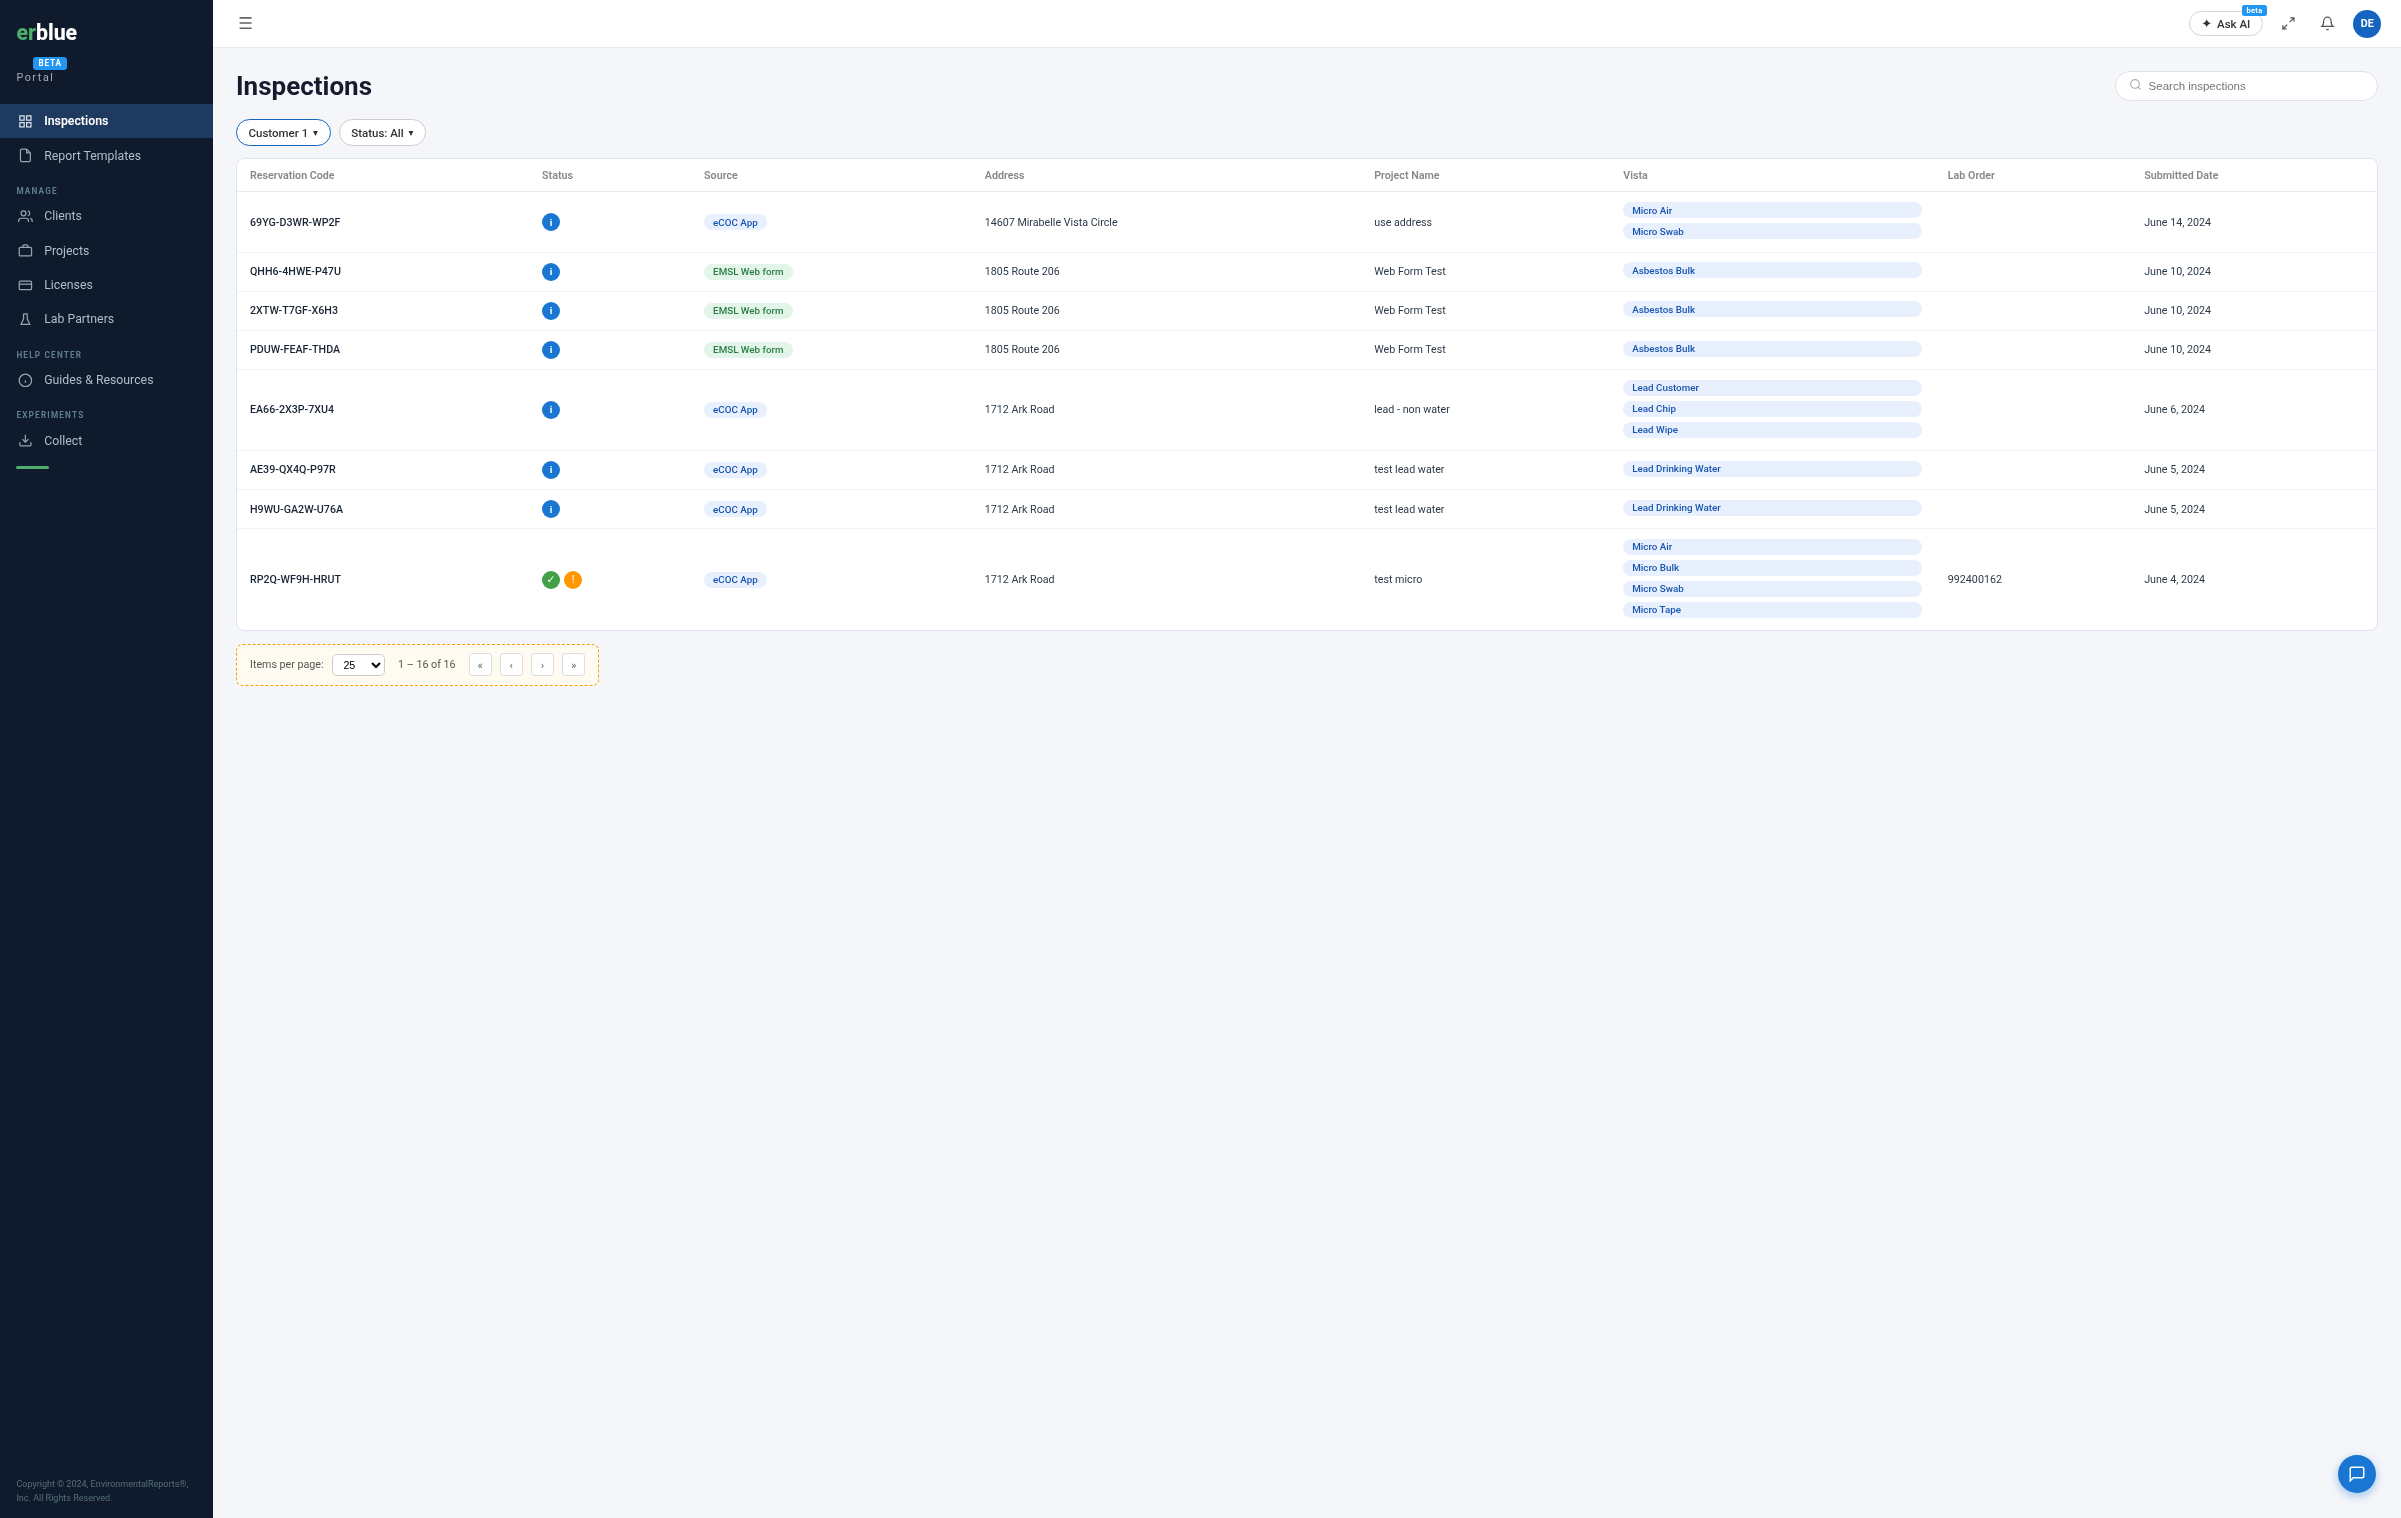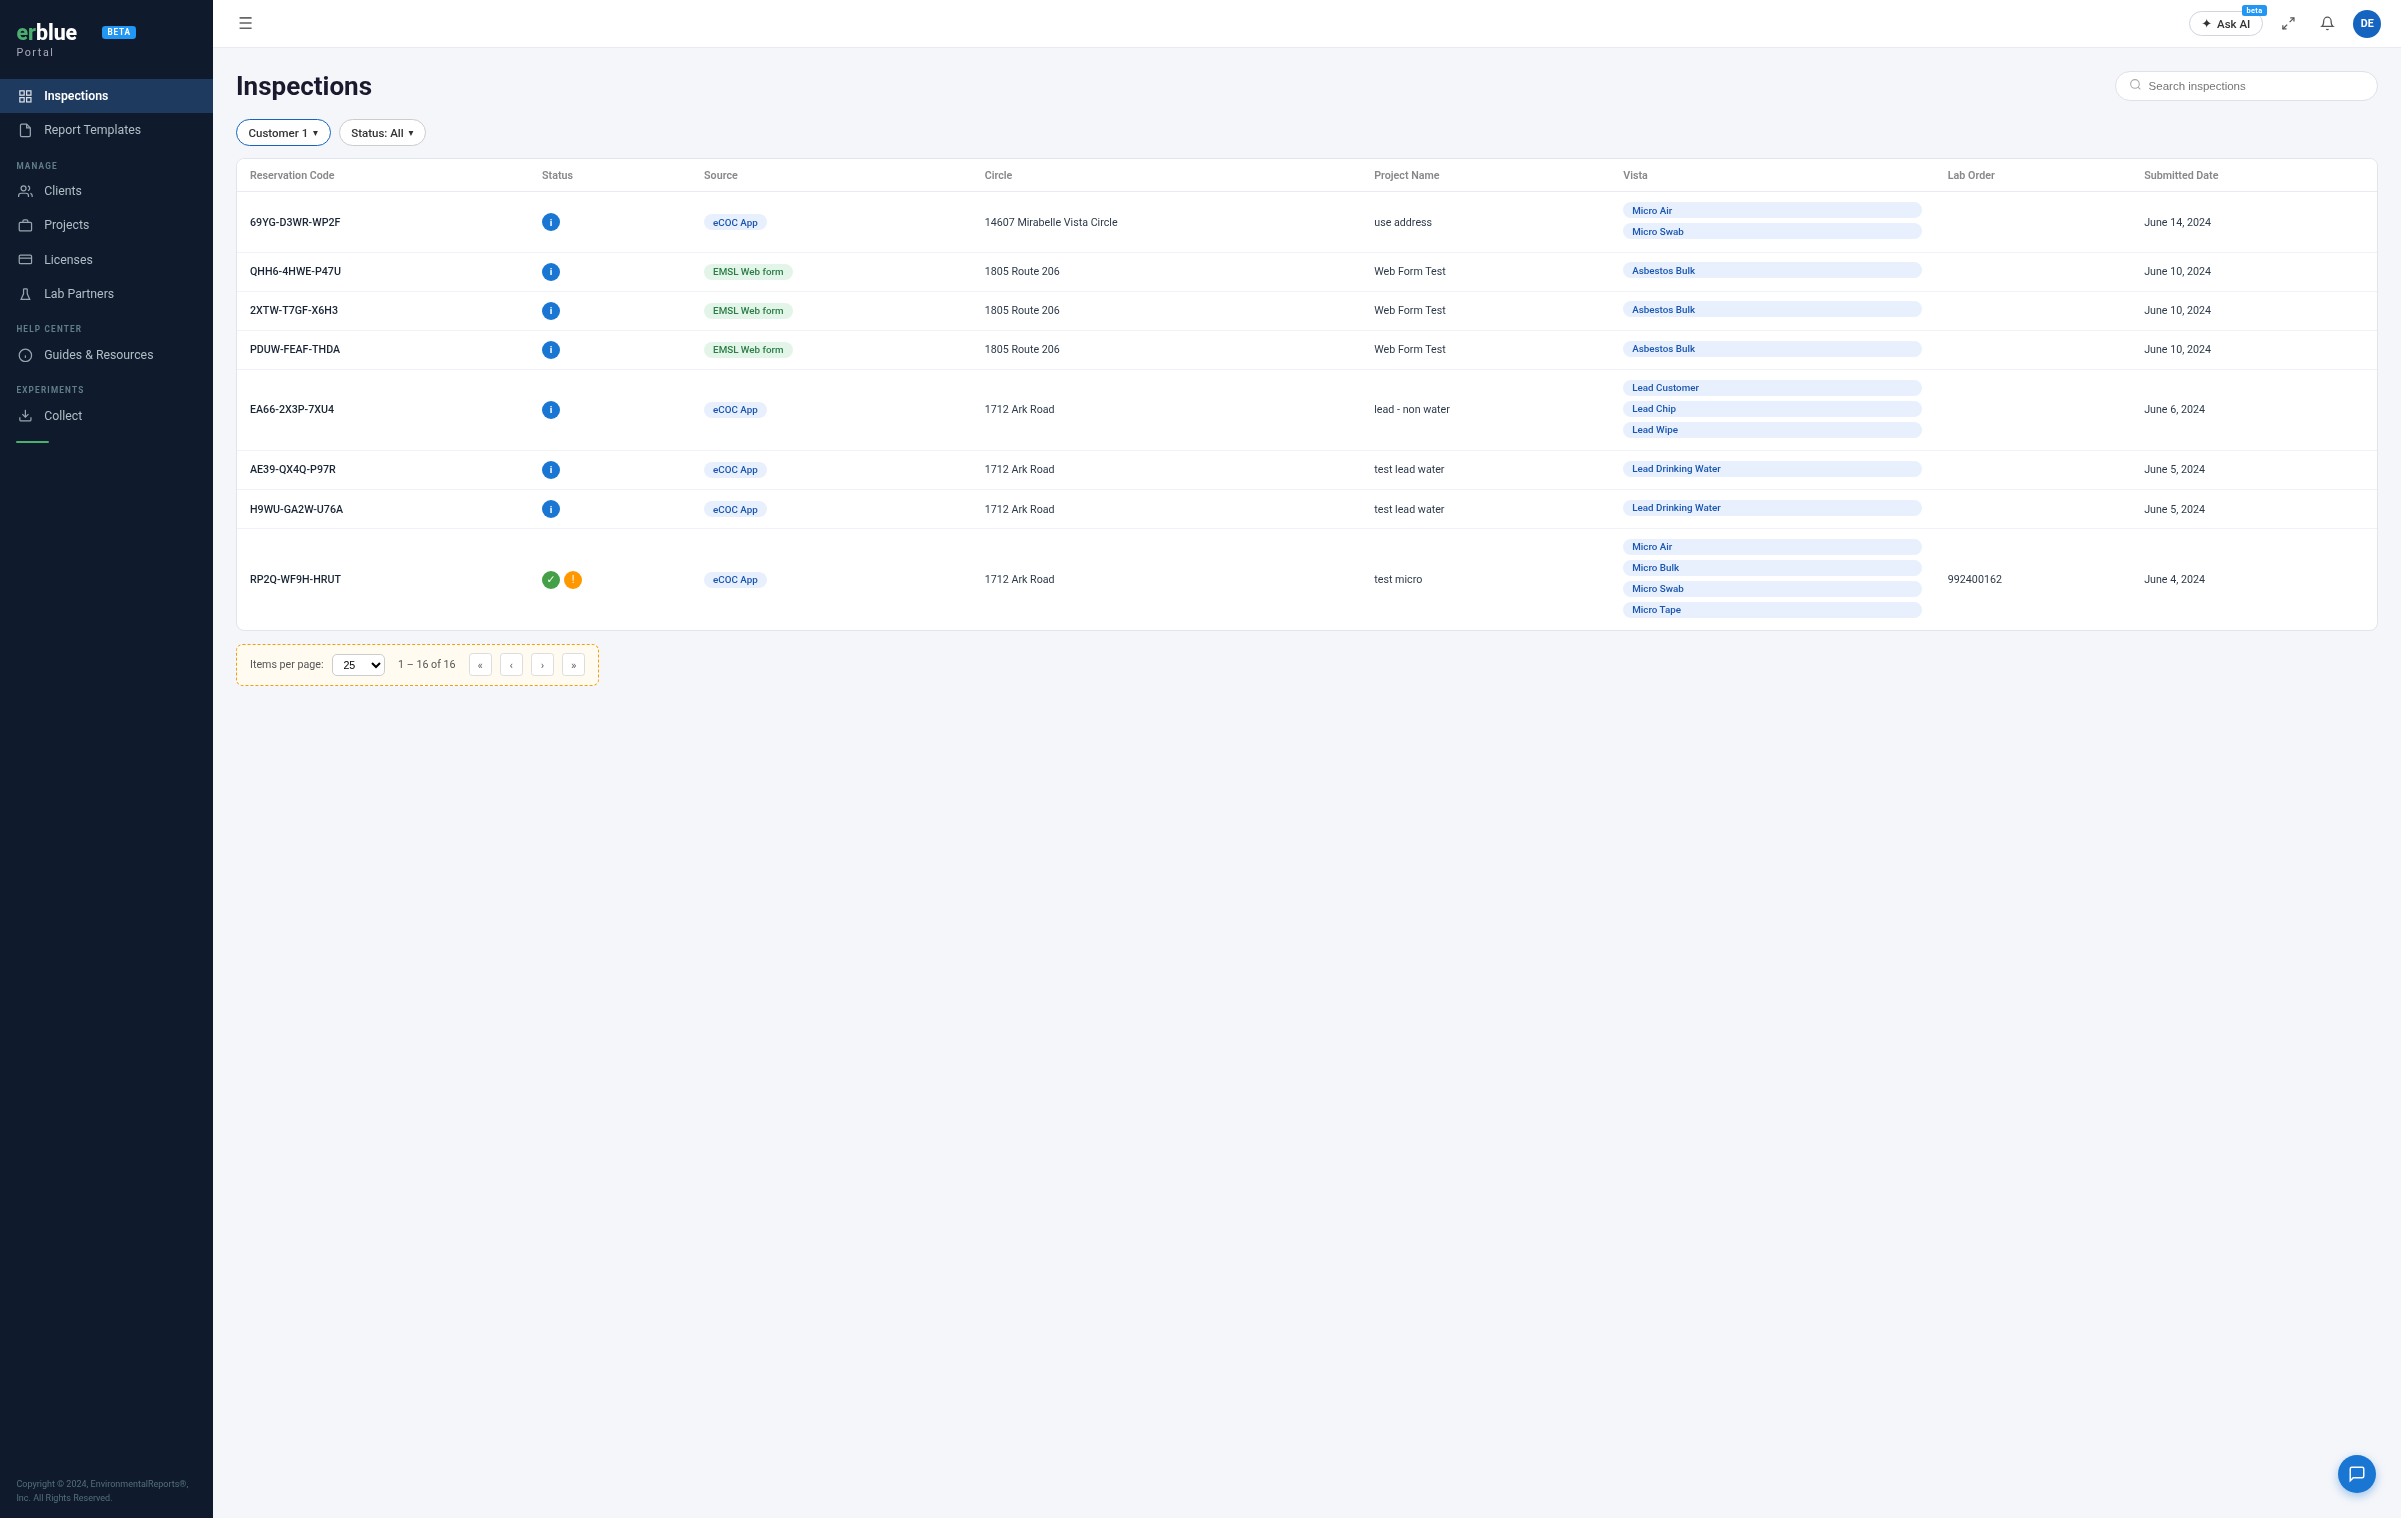--- a/index.html
+++ b/index.html
@@ -328,21 +328,21 @@
       box-shadow: 0 3.3px 9.8px rgba(25,118,210,0.4);
       z-index: 100;
     }
   </style>
 </head>
 <body>
 
 <div class="sidebar">
   <div class="sidebar-logo">
     <div class="logo-img">
-      <div style="display:flex;align-items:center;gap:18px;">
+      <div style="display:flex;align-items:center;gap:12px;flex-direction:column;">
         <span style="font-size:21.3px;font-weight:800;color:#fff;">
           <span style="color:#4caf6e;">er</span>blue
         </span>
         <span class="beta-badge">BETA</span>
       </div>
       <span class="logo-sub">Portal</span>
     </div>
   </div>
 
   <div class="sidebar-nav">
@@ -490,21 +490,21 @@
     </div>
   </div>
 
   <div class="table-wrapper">
     <table>
       <thead>
         <tr>
           <th>Reservation Code</th>
           <th>Status</th>
           <th>Source</th>
-          <th>Circle</th>
+          <th>Address</th>
           <th>Project Name</th>
           <th>Vista</th>
           <th>Lab Order</th>
           <th>Submitted Date</th>
         </tr>
       </thead>
       <tbody id="table-body">
       <tr>
             <td class="res-code">69YG-D3WR-WP2F</td>
             <td>

